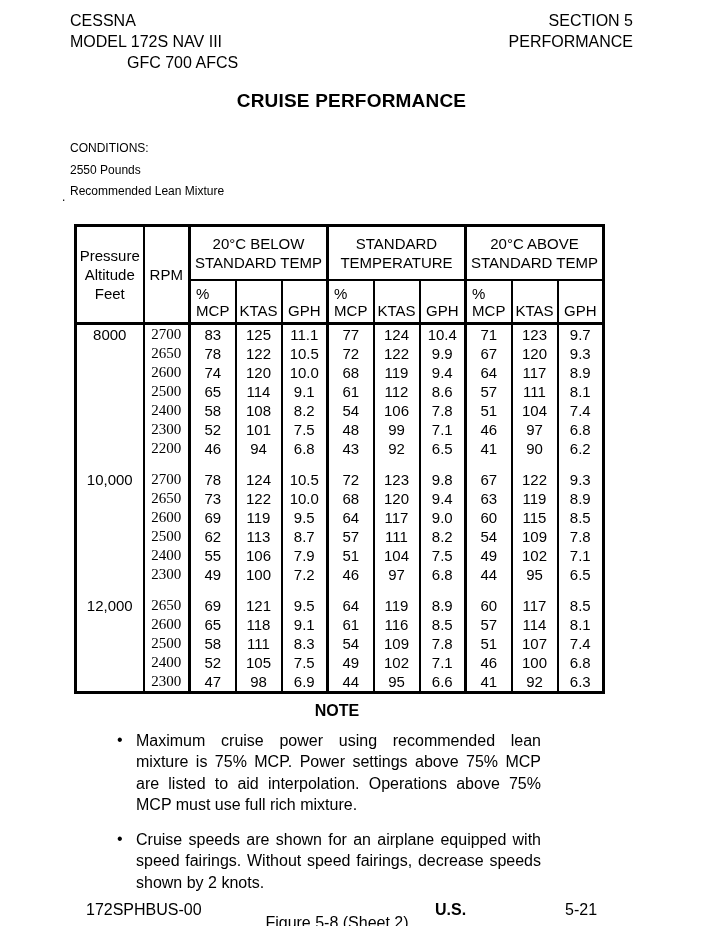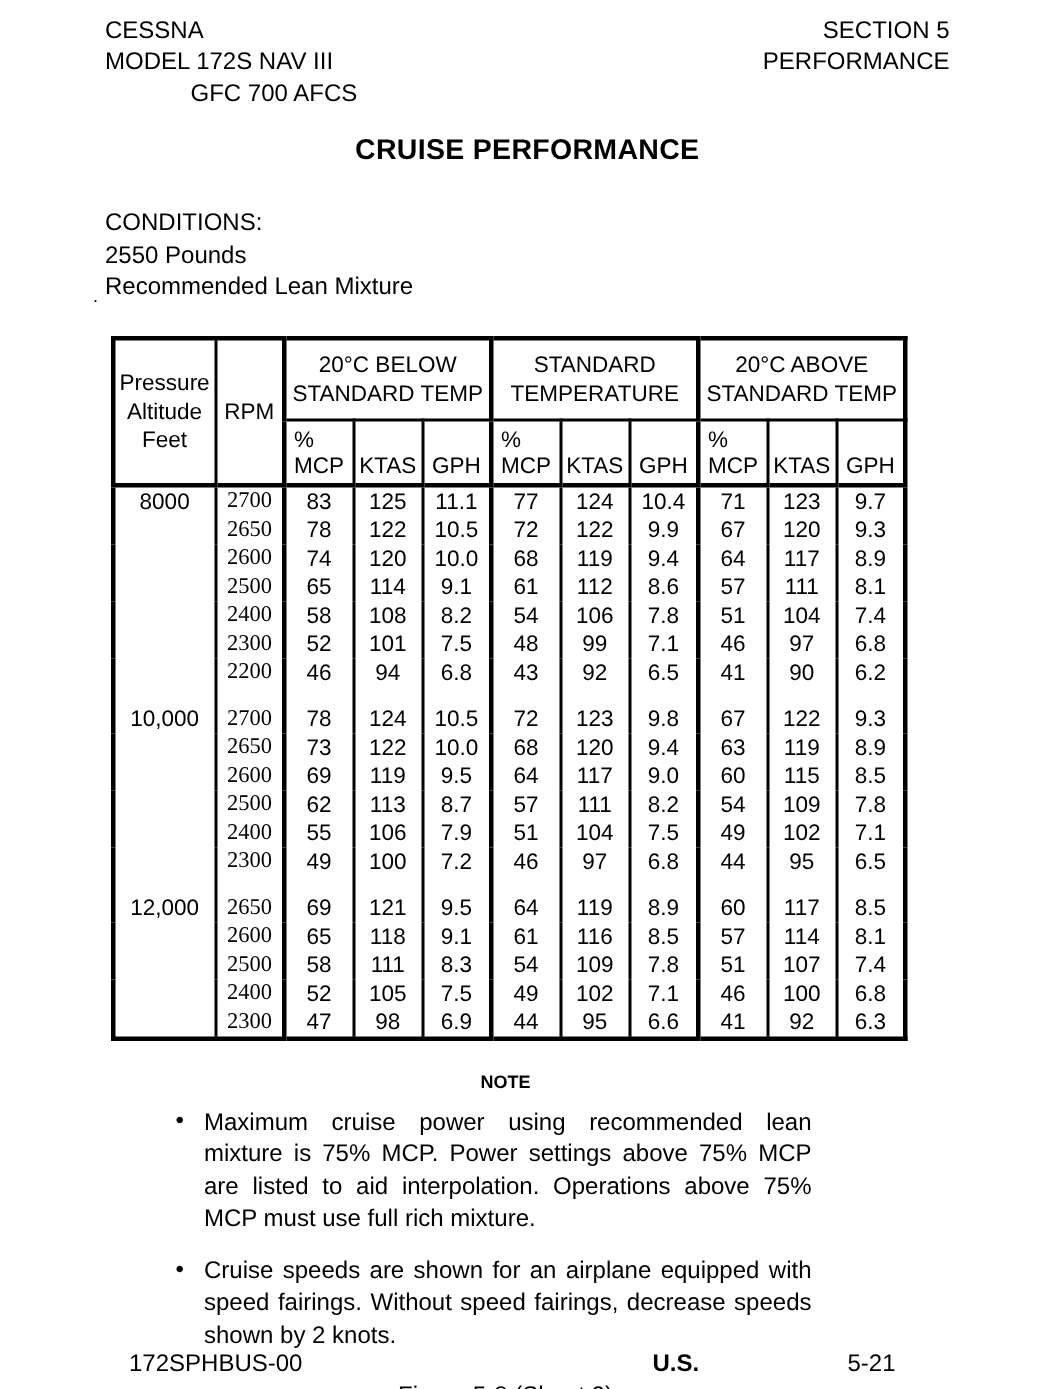--- a/index.html
+++ b/index.html
@@ -24,21 +24,21 @@
   .hdr-line3 { margin-left: 57px; }
   
   .doc-title {
     text-align: center;
     font-weight: bold;
     font-size: 19px;
     margin-top: 17px;
     letter-spacing: 0.2px;
   }
   
-  .conditions { margin-top: 26px; font-size: 16px; line-height: 21.5px; }
+  .conditions { margin-top: 26px; font-size: 12px; line-height: 21.5px; }
   
   .stray-mark { position: absolute; left: 62px; top: 190px; font-size: 12px; }
   
   .table-wrap { margin-top: 21px; margin-left: 4px; }
   table.cruise-table {
     border-collapse: collapse;
     border: 3px solid #000;
     table-layout: fixed;
   }
   .cruise-table th, .cruise-table td {
@@ -67,21 +67,21 @@
     border-left: 3px solid #000;
     border-bottom: 2px solid #000;
     height: 52px; line-height: 19px;
   }
   tr.subhead th { border-bottom: 3px solid #000; height: 38px; vertical-align: bottom; padding-bottom: 3px; }
   .pct-mcp { display: inline-block; text-align: left; line-height: 17px; }
   
   .cruise-table tbody td { height: 19px; line-height: 19px; }
   .cruise-table tbody tr.spacer td { height: 12px; }
   
-  .note-heading { text-align: center; font-weight: bold; font-size: 12px; margin-top: 20px; width: 534px; }
+  .note-heading { text-align: center; font-weight: bold; font-size: 16px; margin-top: 8px; width: 534px; }
   .note-list { list-style: none; margin: 10px 0 0 47px; padding: 0; width: 424px; }
   .note-list li {
     position: relative;
     padding-left: 19px;
     font-size: 16px;
     line-height: 21.5px;
     text-align: justify;
     margin-bottom: 13px;
   }
   .note-list li .bullet { position: absolute; left: 0; top: -1px; }

